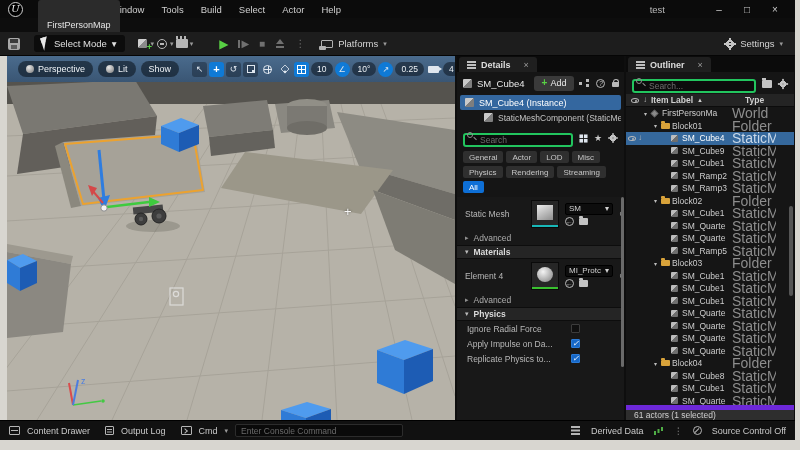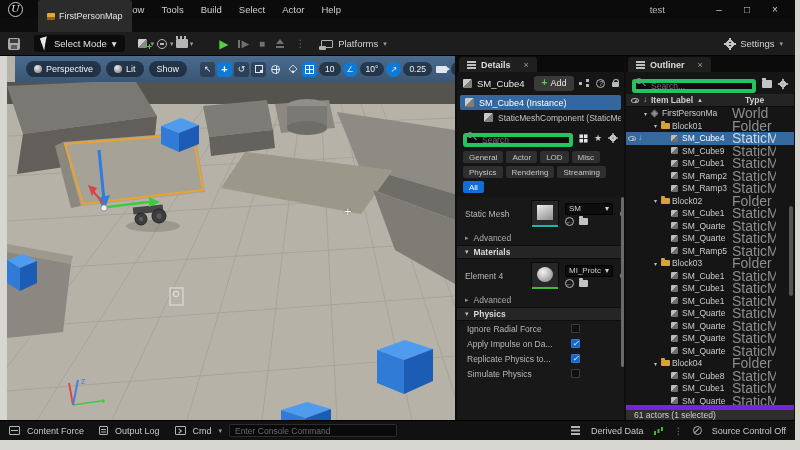--- a/index.html
+++ b/index.html
@@ -14,21 +14,21 @@
             display:flex; align-items:center; justify-content:center; line-height:1; }
   .menus { display:flex; gap:17px; margin-left:22px; }
   .menus span { font-size:9.5px; color:#cfcfcf; cursor:default; }
   .wtitle { margin-left:auto; font-size:9.5px; color:#b9b9b9; }
   .wbtns { display:flex; gap:16px; margin-left:48px; margin-right:6px; }
   .wbtns span { font-size:10px; color:#c9c9c9; width:12px; text-align:center; }
 
   
   .tabrow { height:14px; background:#0d0d0d; display:flex; align-items:flex-end; }
   .leveltab { margin-left:38px; height:30px; background:#2b2b2b; border-radius:3px 3px 0 0;
-              display:flex; align-items:center; gap:4px; padding:16px 9px; }
+              display:flex; align-items:center; gap:4px; padding:16px 9px;flex-direction:column; }
   .lvlicon { width:8px; height:7px; background:linear-gradient(180deg,#e9a33b 60%,#9a6317 60%); border-radius:1px; }
   .leveltab b { font-size:9px; color:#e4e4e4; font-weight:normal; }
 
   
   .toolbar { height:24px; background:#1d1d1d; border-bottom:1px solid #050505;
              display:flex; align-items:center; padding:0 8px; }
   .icon-floppy { width:12px; height:12px; background:#a9a9a9; border-radius:2px; position:relative; }
   .icon-floppy:before { content:""; position:absolute; left:2px; top:1px; width:8px; height:4px; background:#3a3a3a; }
   .icon-floppy:after { content:""; position:absolute; left:3px; bottom:1px; width:6px; height:4px; background:#5c5c5c; }
   .btn-dark { background:#0c0c0c; border-radius:3px; height:17px; display:flex; align-items:center; gap:5px; padding:0 8px; }
@@ -61,21 +61,21 @@
   .gear:after { content:""; position:absolute; left:-1px; top:4px; width:12px; height:2px; background:#c4c4c4; }
   .gear i { position:absolute; inset:1px; border-radius:50%; background:radial-gradient(circle,#1d1d1d 0 1.6px,#c4c4c4 1.8px 3.4px,transparent 3.6px); }
 
   
   .main { position:absolute; left:0; top:56px; width:795px; height:364px; background:#0e0e0e; }
   .frameleft { position:absolute; left:0; top:0; width:7px; height:364px; background:#d8d6d0; }
 
   
   .viewport { position:absolute; left:7px; top:0; width:448px; height:364px; background:#b6b2a8; overflow:hidden; }
   .viewport svg { position:absolute; inset:0; }
-  .vptoolbar { position:absolute; left:8px; top:0; width:448px; height:26px;
+  .vptoolbar { position:absolute; left:0; top:0; width:448px; height:26px;
                background:linear-gradient(180deg,#4a6b8d 0%,#3a5674 100%); display:flex; align-items:center; padding:0 6px; gap:5px; }
   .hamb { width:11px; display:flex; flex-direction:column; gap:2px; }
   .hamb i { height:1.5px; background:#dfe6ee; }
   .vpill { background:rgba(8,14,22,.55); border-radius:9px; height:16px; display:flex; align-items:center; gap:4px; padding:0 8px; }
   .vpill span { font-size:9px; color:#eef2f6; }
   .orb { width:8px; height:8px; border-radius:50%; background:radial-gradient(circle at 35% 30%,#e8e8e8,#7a7a7a); }
   .vtools { display:flex; align-items:center; gap:2px; margin-left:8px; }
   .vtool { width:15px; height:15px; border-radius:3px; display:flex; align-items:center; justify-content:center;
            color:#dfe6ee; font-size:9px; background:rgba(8,14,22,.35); }
   .vtool.on { background:#0f7ad6; }
@@ -98,21 +98,21 @@
   
   .ptabbar { height:16px; background:#0b0b0b; display:flex; align-items:flex-end; flex:none; }
   .ptab { height:15px; background:#1f1f1f; border-radius:3px 3px 0 0; display:flex; align-items:center; gap:5px; padding:0 8px; margin-left:2px; }
   .ptab b { font-size:9px; color:#dcdcdc; font-weight:bold; }
   .ptab .x { font-size:9px; color:#9a9a9a; margin-left:8px; }
   .slidersic { width:9px; height:9px; position:relative; }
   .slidersic:before { content:""; position:absolute; left:0; top:1px; width:9px; height:1.5px; background:#c0c0c0; box-shadow:0 3px 0 #c0c0c0, 0 6px 0 #c0c0c0; }
   .listic { width:9px; height:9px; position:relative; }
   .listic:before { content:""; position:absolute; left:0; top:1px; width:9px; height:1.5px; background:#c0c0c0; box-shadow:0 3px 0 #c0c0c0, 0 6px 0 #c0c0c0; }
   .searchwrap { position:relative; flex:1; }
-  .searchwrap input { width:100%; height:14px; background:#0c0c0c; border:4px solid #22c55e; border-radius:3px;
+  .searchwrap input { width:100%; height:14px; background:#0c0c0c; border:2px solid #22c55e; border-radius:3px;
                       color:#bbb; font-size:8.5px; padding:0 4px 0 15px; font-family:"Liberation Sans",sans-serif; }
   .searchwrap input::placeholder { color:#6f6f6f; }
   .magico { position:absolute; left:4px; top:3px; width:6px; height:6px; border:1.2px solid #8f8f8f; border-radius:50%; }
   .magico:before { content:""; position:absolute; left:4.5px; top:4.5px; width:4px; height:1.2px; background:#8f8f8f; transform:rotate(45deg); }
 
   
   .details { position:absolute; left:457px; top:0; width:167px; height:364px; background:#151515; display:flex; flex-direction:column; }
   .dheader { height:22px; display:flex; align-items:center; gap:5px; padding:0 6px; flex:none; }
   .cubeic { width:9px; height:9px; background:linear-gradient(135deg,#c9c9c9 45%,#7e7e7e 45%); border-radius:1px; flex:none; }
   .dheader b { font-size:9.5px; color:#e8e8e8; font-weight:normal; }
@@ -580,24 +580,20 @@
             <div class="chkrow checked">
               <span>Apply Impulse on Da...</span>
               <i class="box"></i>
             </div>
 
             <div class="chkrow checked">
               <span>Replicate Physics to...</span>
               <i class="box"></i>
             </div>
 
-            <div class="chkrow">
-              <span>Simulate Physics</span>
-              <i class="box"></i>
-            </div>
 
           <i class="dscroll"></i>
         </div>
       </div>
 
       <div class="outliner">
         <div class="ptabbar">
           <div class="ptab">
             <i class="listic"></i>
             <b>Outliner</b>
@@ -990,21 +986,21 @@
         </div>
         <div class="ofoot">
           <span>61 actors (1 selected)</span>
         </div>
         <i class="oscroll"></i>
       </div>
     </div>
 
     <div class="statusbar">
       <i class="drawic"></i>
-      <span class="sl">Content Force</span>
+      <span class="sl">Content Drawer</span>
       <i class="logic" style="margin-left:8px;"></i>
       <span class="sl">Output Log</span>
       <i class="cmdic" style="margin-left:8px;"></i>
       <span class="sl">Cmd</span>
       <span class="chev">▾</span>
       <input class="consoleinput" placeholder="Enter Console Command" style="">
       <div class="sright">
         <i class="ddic"></i>
         <span class="sl">Derived Data</span>
         <i class="bars"></i>

